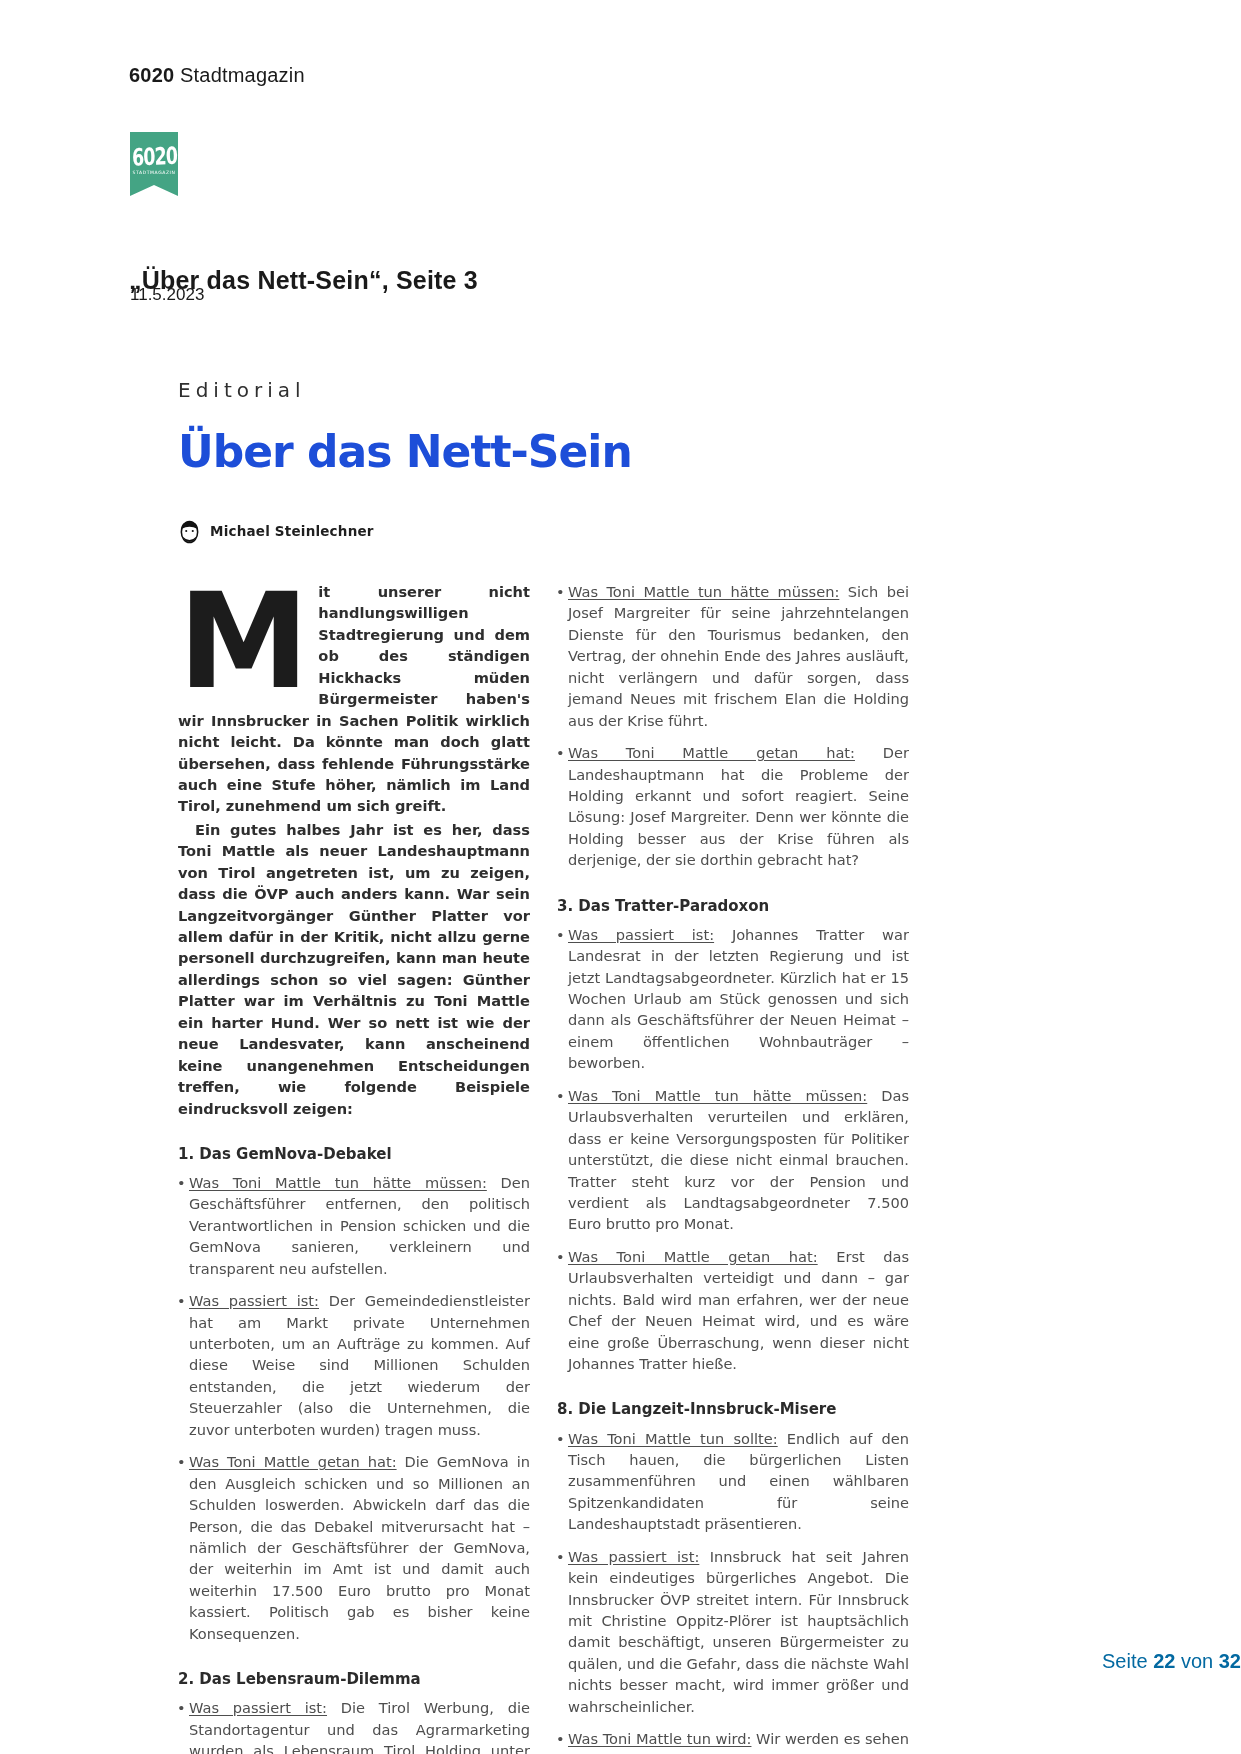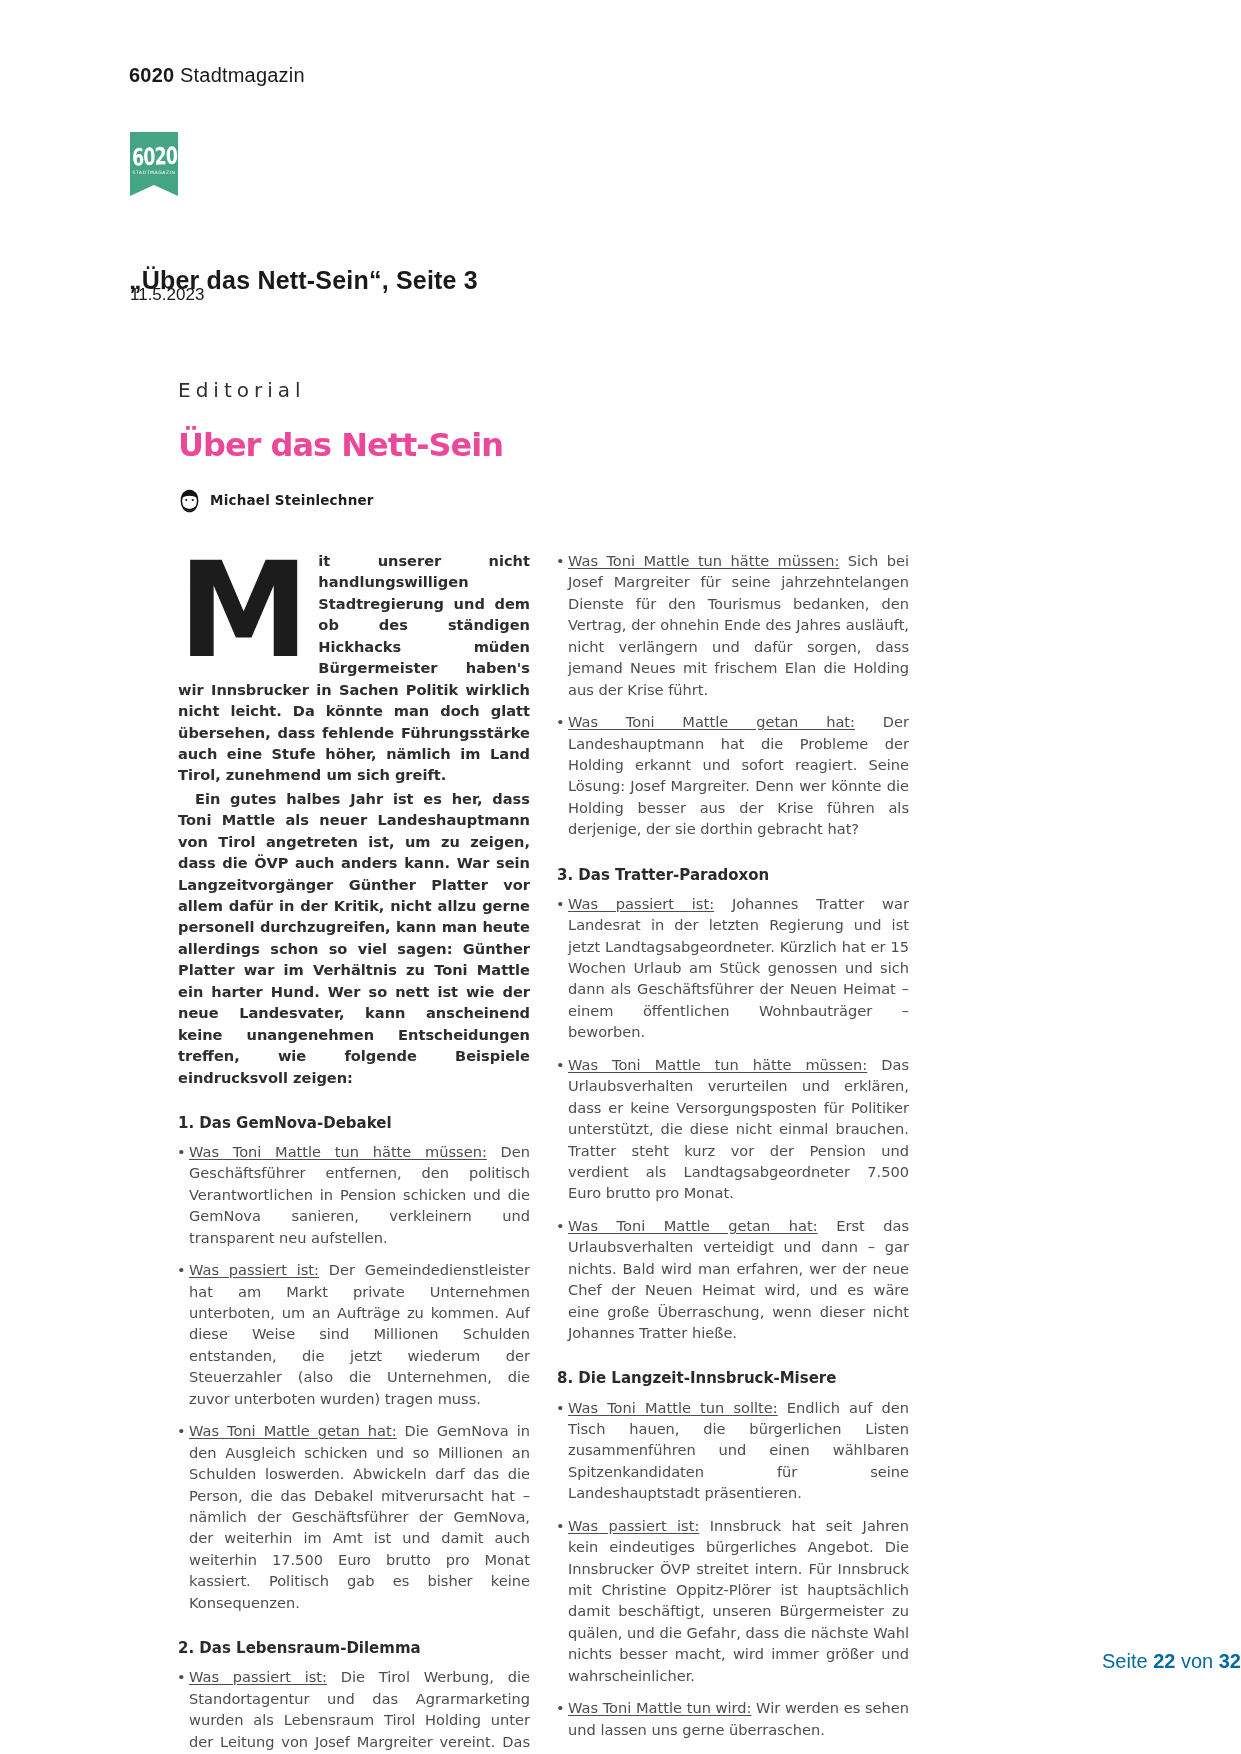--- a/index.html
+++ b/index.html
@@ -27,24 +27,24 @@
   .clip-title{position:absolute;left:129px;top:266px;font-size:25px;font-weight:bold;letter-spacing:.2px;}
   .clip-date{position:absolute;left:130px;top:285px;font-size:17px;}
 
   
   .article{
     position:absolute;left:178px;top:378px;width:732px;
     font-family:"DejaVu Sans",sans-serif;color:#4e4e4e;
   }
   .kicker{font-size:20px;letter-spacing:5px;color:#2f2f2f;margin:0;}
   .headline{
-    margin:24px 0 0 0;font-size:32px;font-weight:bold;color:#ec4899;
+    margin:24px 0 0 0;font-size:44px;font-weight:bold;color:#1d4ed8;
     letter-spacing:-1px;
   }
-  .author-row{display:flex;align-items:center;gap:9px;margin-top:22px;}
+  .author-row{display:flex;align-items:center;gap:9px;margin-top:40px;}
   .author-row svg{width:23px;height:28px;flex:0 0 auto;}
   .author-name{font-size:13.5px;font-weight:bold;color:#1f1f1f;letter-spacing:.2px;}
 
   .columns{display:flex;gap:27px;margin-top:36px;}
   .col{width:352px;font-size:14.6px;line-height:1.47;text-align:justify;}
 
   .intro{margin:0 0 2px 0;font-weight:bold;color:#2e2e2e;}
   .intro.indent{text-indent:17px;margin-top:2px;}
   .dropcap{
     float:left;font-size:132px;line-height:.76;font-weight:bold;color:#1c1c1c;

